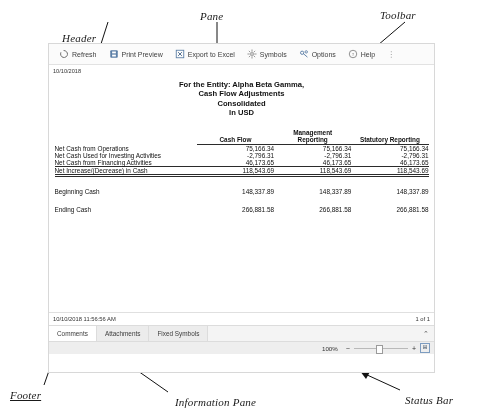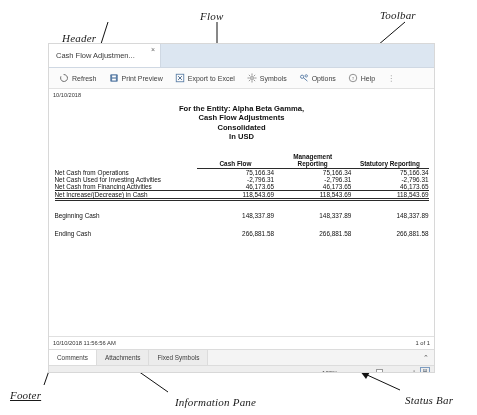--- a/index.html
+++ b/index.html
@@ -277,34 +277,28 @@
   <line x1="400" y1="390" x2="365" y2="374" stroke="#111" stroke-width="1"></line>
   <polygon points="360,371 371,370 366,379" fill="#111"></polygon>
 
   <line x1="72" y1="292" x2="191" y2="292" stroke="#111" stroke-width="1.3"></line>
   <polygon points="61,292 78,286 78,298" fill="#111"></polygon>
   <line x1="300" y1="292" x2="414" y2="292" stroke="#111" stroke-width="1.3"></line>
   <polygon points="425,292 408,286 408,298" fill="#111"></polygon>
 </svg>
 
 <div class="annot" style="left:62px; top:10px;margin-top:22px;">Header</div>
-<div class="annot" style="left:200px; top:10px;">Flow</div>
+<div class="annot" style="left:200px; top:10px;">Pane</div>
 <div class="annot" style="left:380px; top:9px;text-align:right;">Toolbar</div>
 <div class="annot" style="left:10px; top:389px;text-decoration:underline;">Footer</div>
 <div class="annot" style="left:144px; top:396px;margin-left:31px;">Information Pane</div>
 <div class="annot" style="left:405px; top:394px;">Status Bar</div>
 
 <div id="app-window">
 
-  <div id="tab-strip">
-    <div class="doc-tab">
-      <span class="tab-label">Cash Flow Adjustmen...</span>
-      <span class="tab-close">×</span>
-    </div>
-  </div>
 
   <div id="toolbar">
 
     <div class="tb-item">
       <svg class="tb-icon" viewBox="0 0 16 16">
         <path d="M8 2.4a5.6 5.6 0 1 1-5.2 3.5" fill="none" stroke="#6f6f6f" stroke-width="1.6" stroke-linecap="round"></path>
       </svg>
       <span class="tb-label">Refresh</span>
     </div>
 

